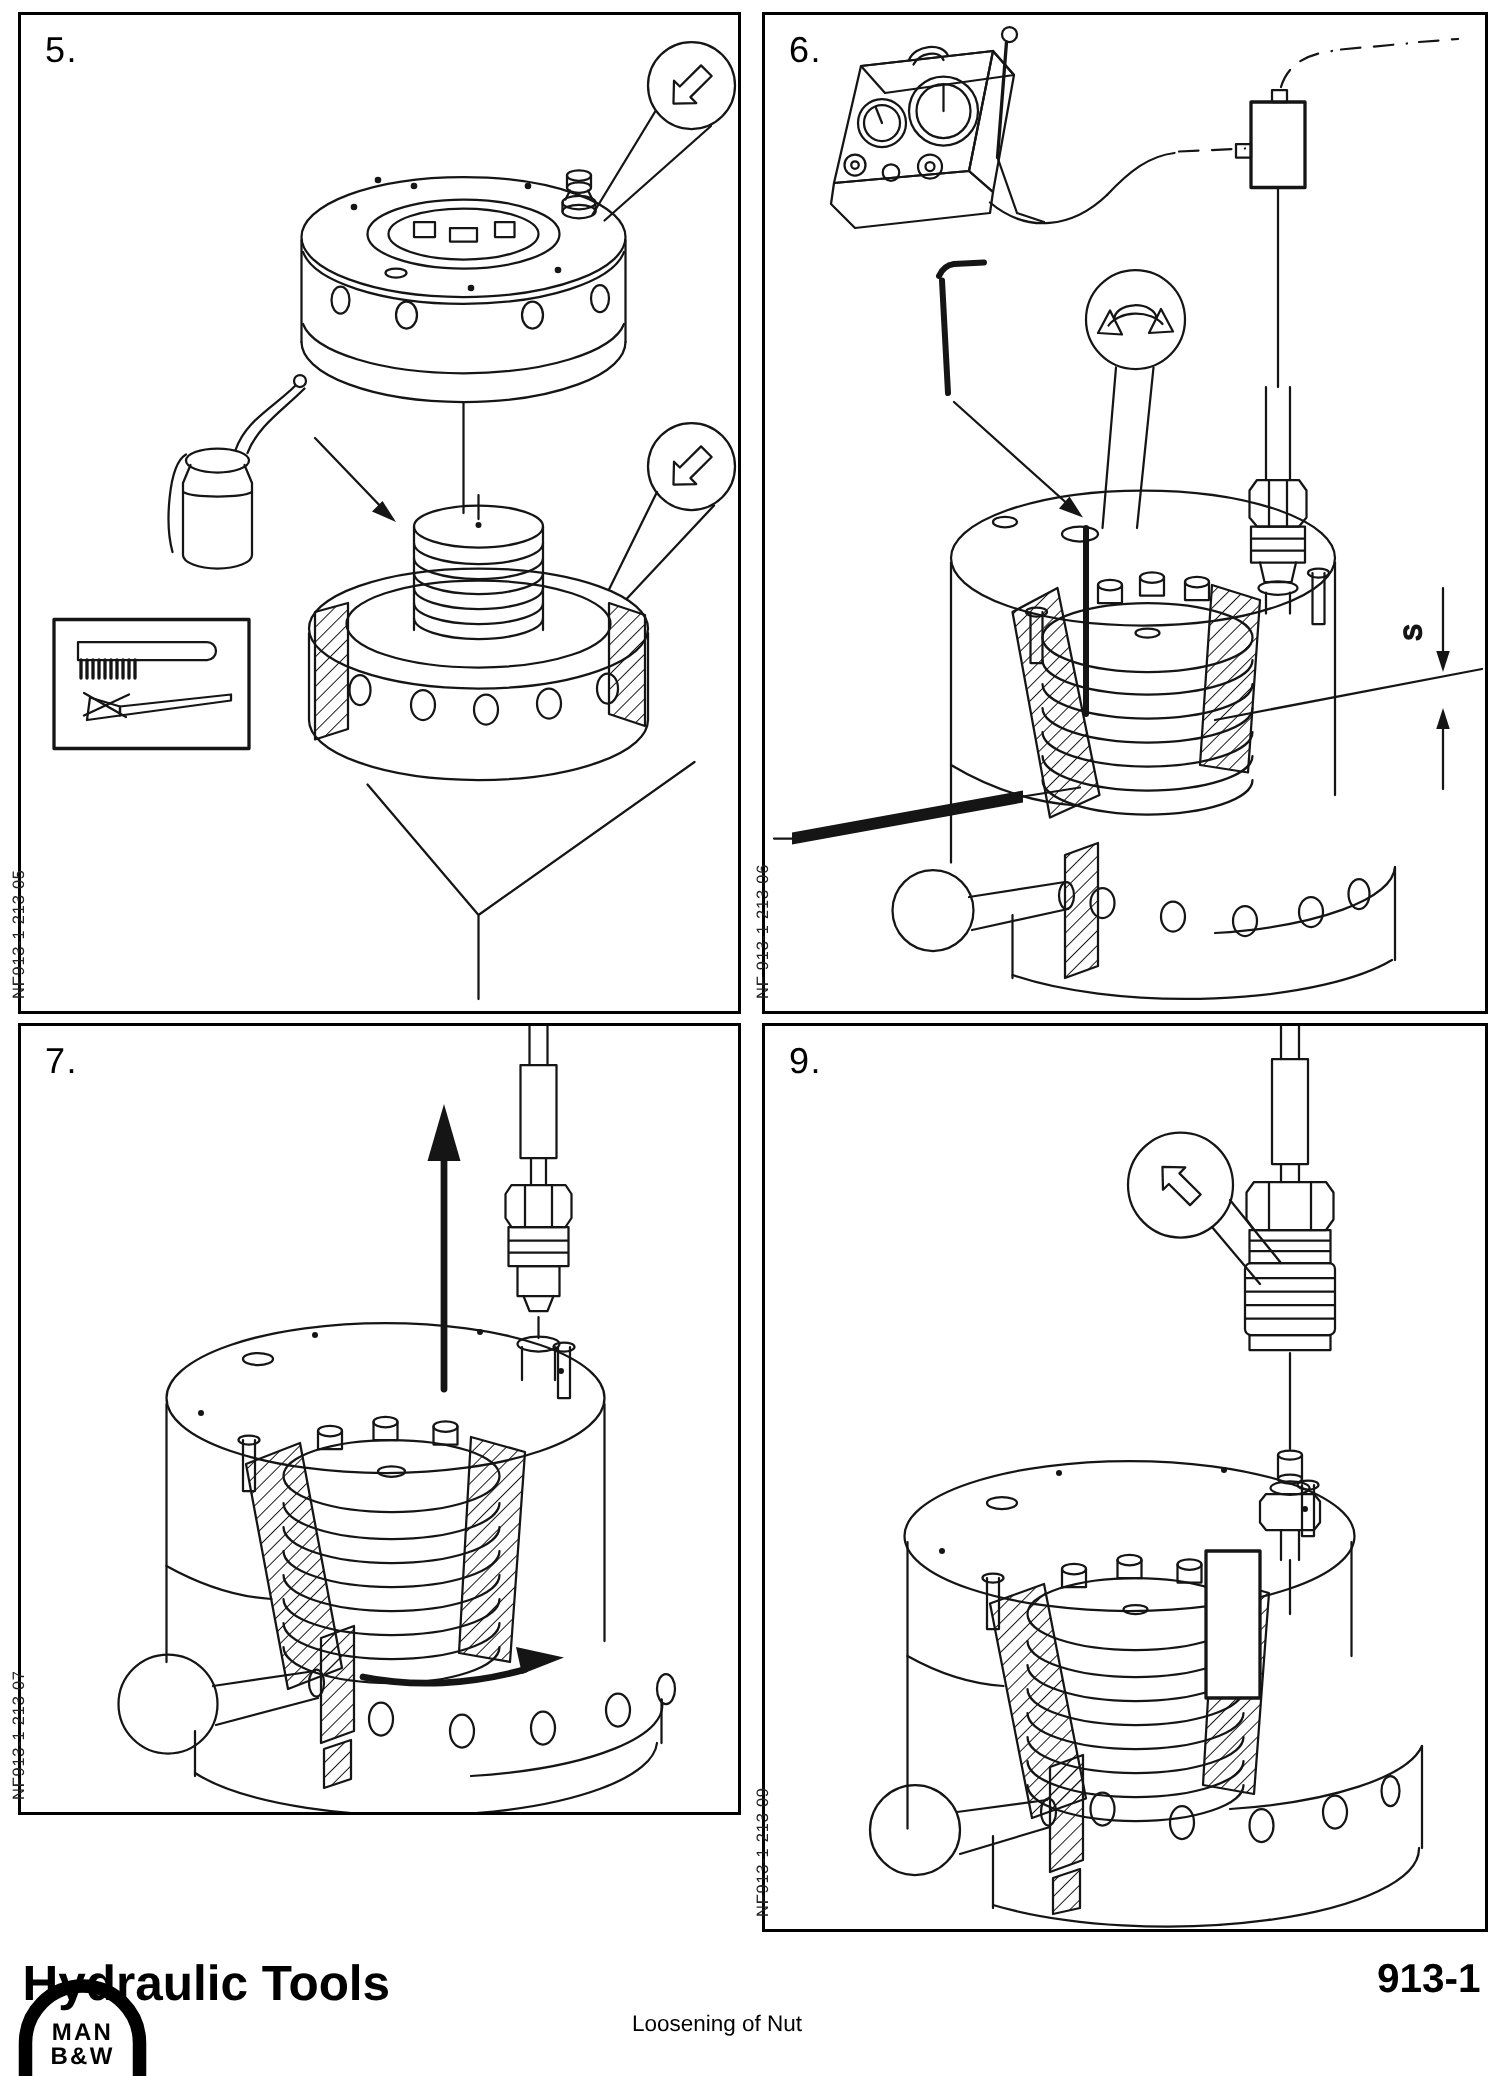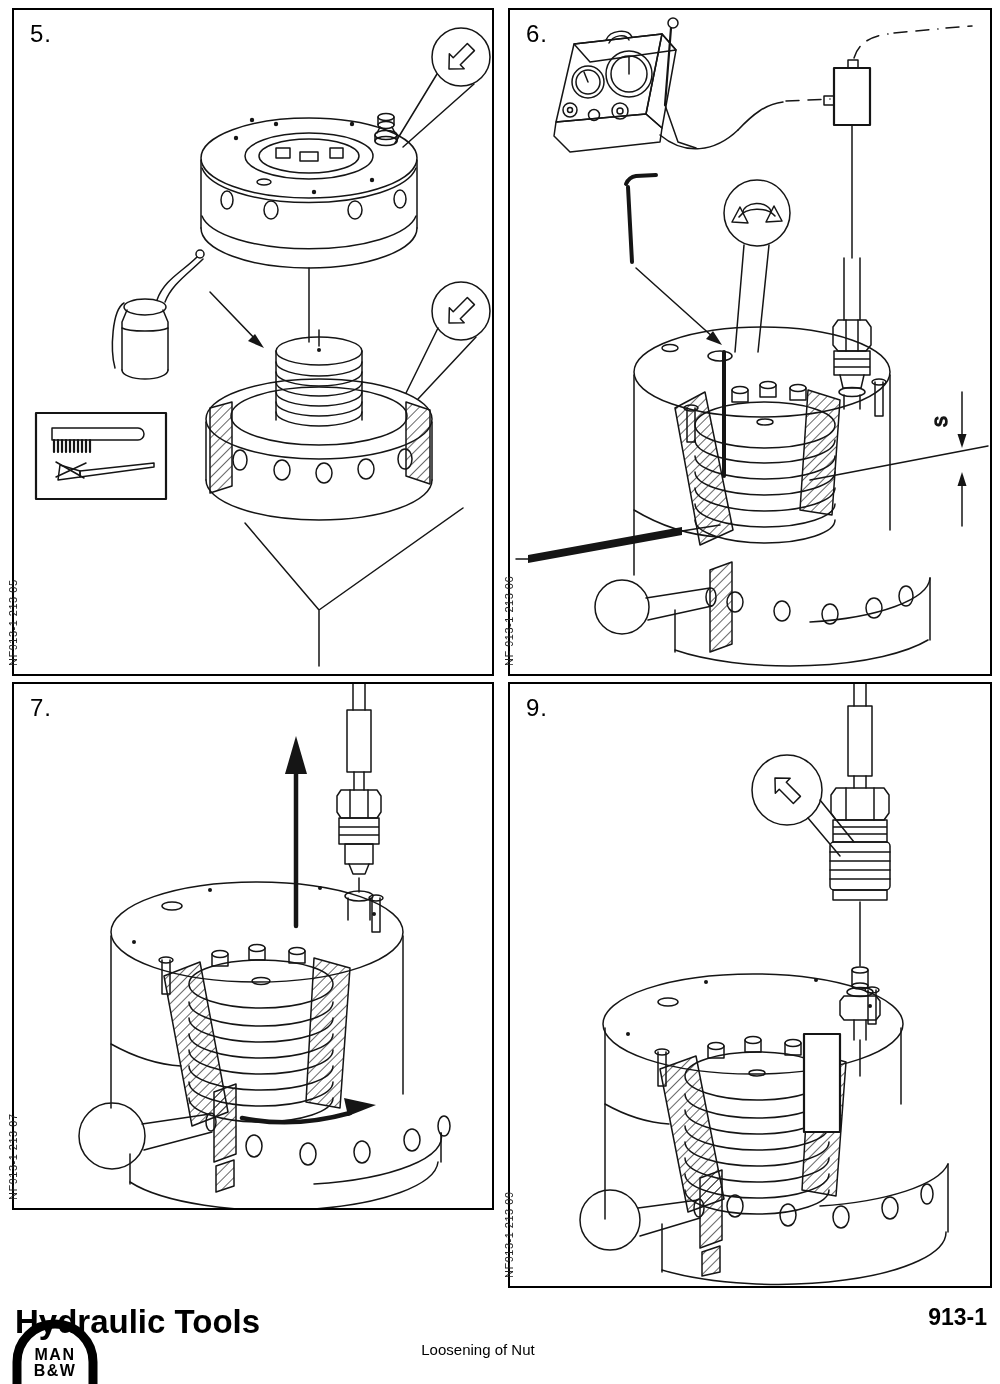--- a/index.html
+++ b/index.html
@@ -16,21 +16,21 @@
   .thk2{fill:none;stroke:#151515;stroke-width:4;stroke-linecap:round}
   .thk3{fill:none;stroke:#151515;stroke-width:4.5;stroke-linecap:round}
   .dash{stroke-dasharray:13 9}
   .fb{fill:#151515;stroke:none}
   .wh{fill:#fff}
   .svgtxt{fill:#151515;font-size:16px;font-family:"Liberation Sans",sans-serif}
   
   .f-title{position:absolute;left:15px;top:1303px;width:956px;text-align:left;
            font-size:33px;font-weight:bold}
   .f-sub{position:absolute;left:0;top:1341px;width:956px;text-align:center;font-size:15px}
-  .f-num{position:absolute;right:13px;top:1304px;font-size:23px;font-weight:bold}
+  .f-num{position:absolute;right:13px;top:1304px;font-size:27px;font-weight:bold}
   .f-logo{position:absolute;left:12px;top:1314px}
   .logo-txt{font-family:"Liberation Sans",sans-serif;font-weight:900;font-size:16px;
             letter-spacing:1.5px;fill:#000}
 </style>
 </head>
 <body>
 
 <svg width="0" height="0" style="position:absolute" aria-hidden="true">
   <defs>
     <pattern id="hatch" width="7" height="7" patternUnits="userSpaceOnUse" patternTransform="rotate(45)">

